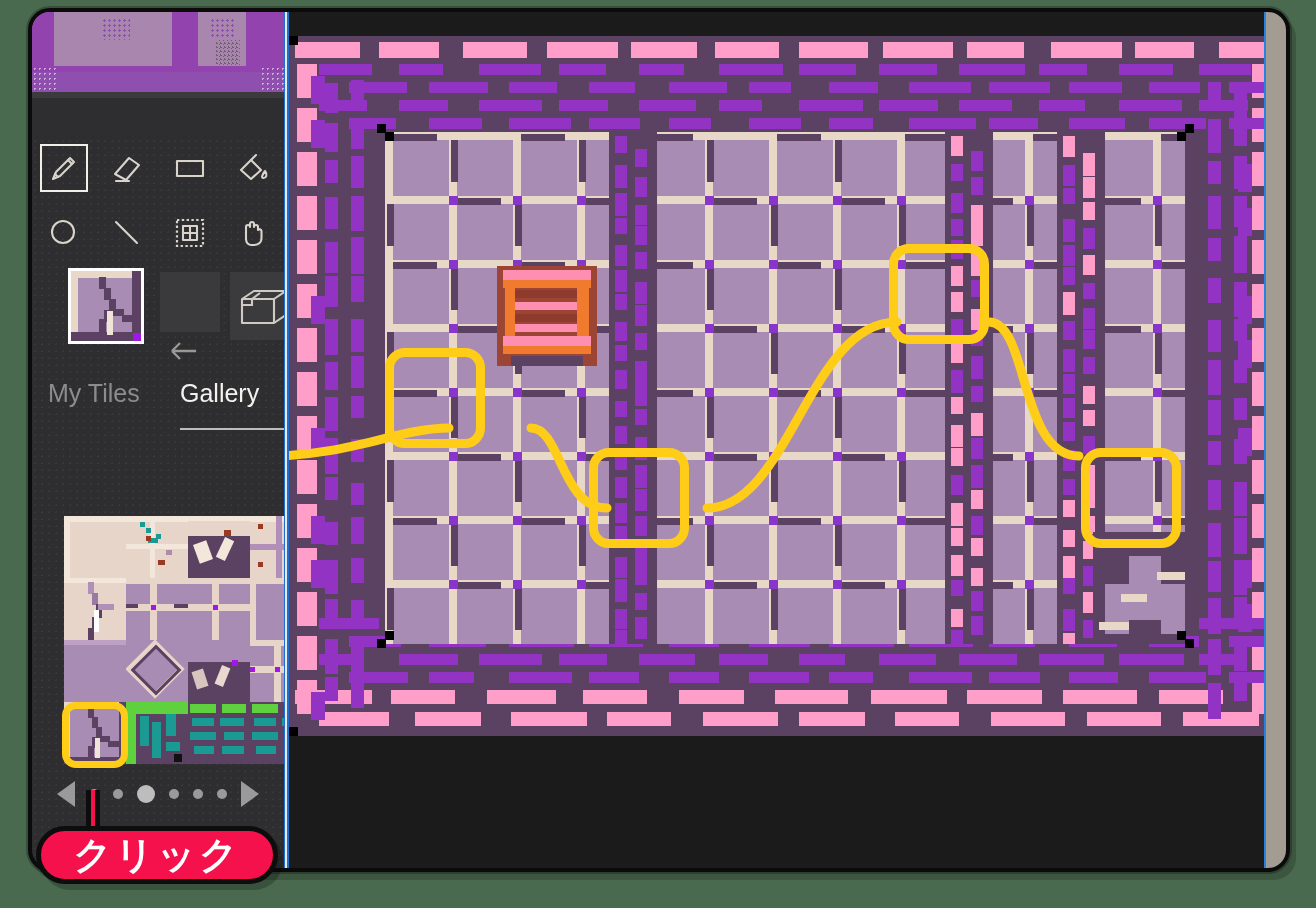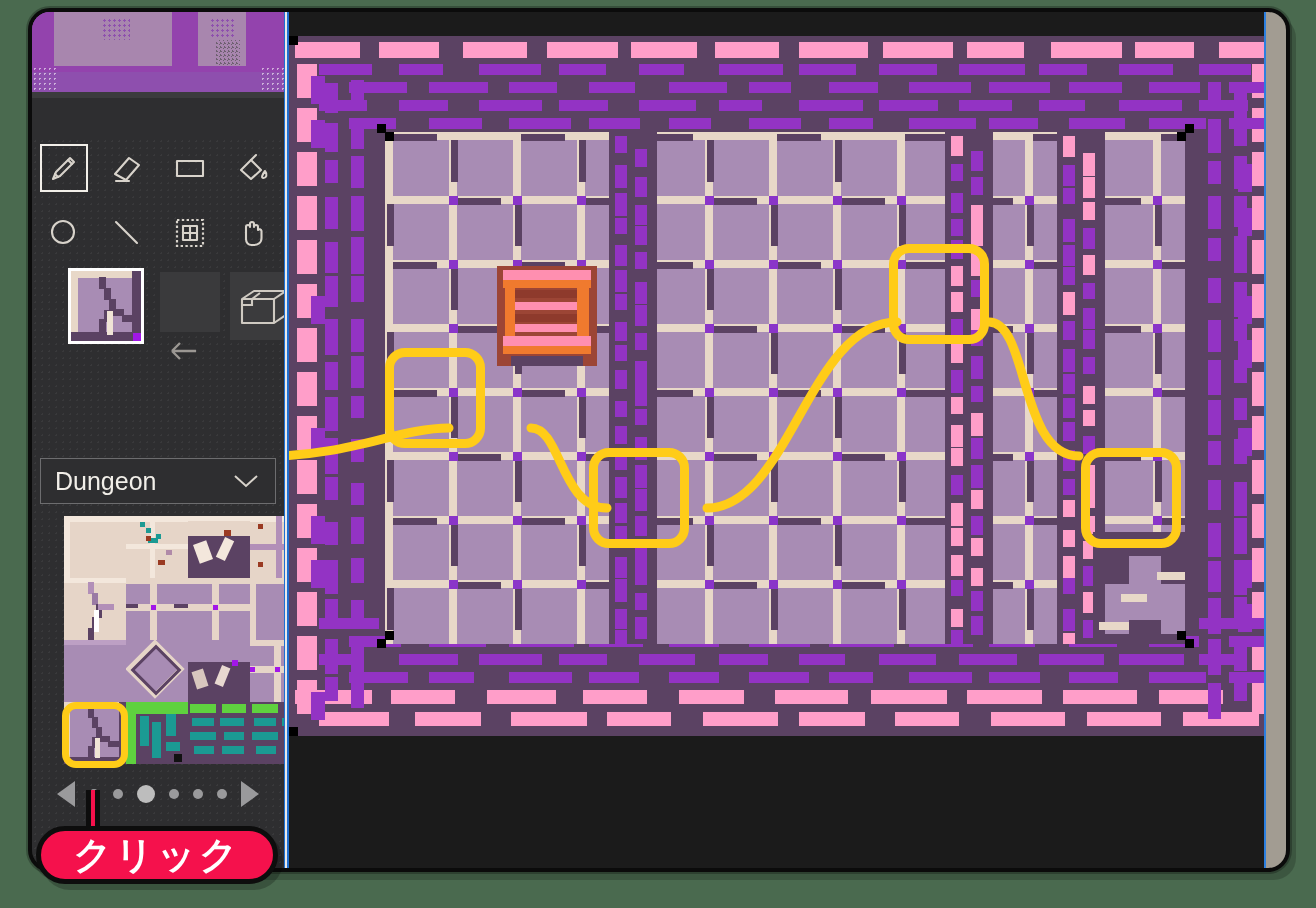--- a/index.html
+++ b/index.html
@@ -288,27 +288,30 @@
         <svg width="52" height="46" viewBox="0 0 52 46">
           <path d="M4 16 L16 8 L48 8 L48 32 L36 40 L4 40 Z" fill="#3b3b3d" stroke="#cfcac2" stroke-width="2.1" stroke-linejoin="round"></path>
           <path d="M4 16 L36 16 L36 40" fill="none" stroke="#cfcac2" stroke-width="2.1" stroke-linejoin="round"></path>
           <path d="M36 16 L48 8" fill="none" stroke="#cfcac2" stroke-width="2.1"></path>
           <path d="M4 22 L14 22 L14 16" fill="none" stroke="#cfcac2" stroke-width="2.1"></path>
           <path d="M14 16 L22 10" fill="none" stroke="#cfcac2" stroke-width="2.1"></path>
         </svg>
       </div>
     </div>
 
-
-    <div id="dropdown">
-      <span class="dd-label">Dungeon</span>
-      <svg class="chev" width="26" height="14" viewBox="0 0 26 14">
-        <path d="M2 2 L13 12 L24 2" fill="none" stroke="#d8d3cb" stroke-width="2"></path>
-      </svg>
+    <div id="tabs">
+      <div class="tab inactive">
+        <span>My Tiles</span>
+      </div>
+      <div class="tab active">
+        <span>Gallery</span>
+      </div>
+      <div class="tab-underline"></div>
     </div>
+
 
     <div id="tilegrid">
 
       <div class="gcell" style="background:#e6d5c8">
         <div class="tp" style="position:absolute;left:0;top:0;width:6px;height:100%;background:#f3e7dc"></div>
         <div class="tp" style="position:absolute;left:0;top:0;width:100%;height:6px;background:#f3e7dc"></div>
       </div>
       <div class="gcell" style="background:#e6d5c8">
         <div style="position:absolute;left:0;top:0;width:100%;height:6px;background:#f3e7dc"></div>
         <div style="position:absolute;left:0;top:28px;width:100%;height:5px;background:#f3e7dc"></div>

